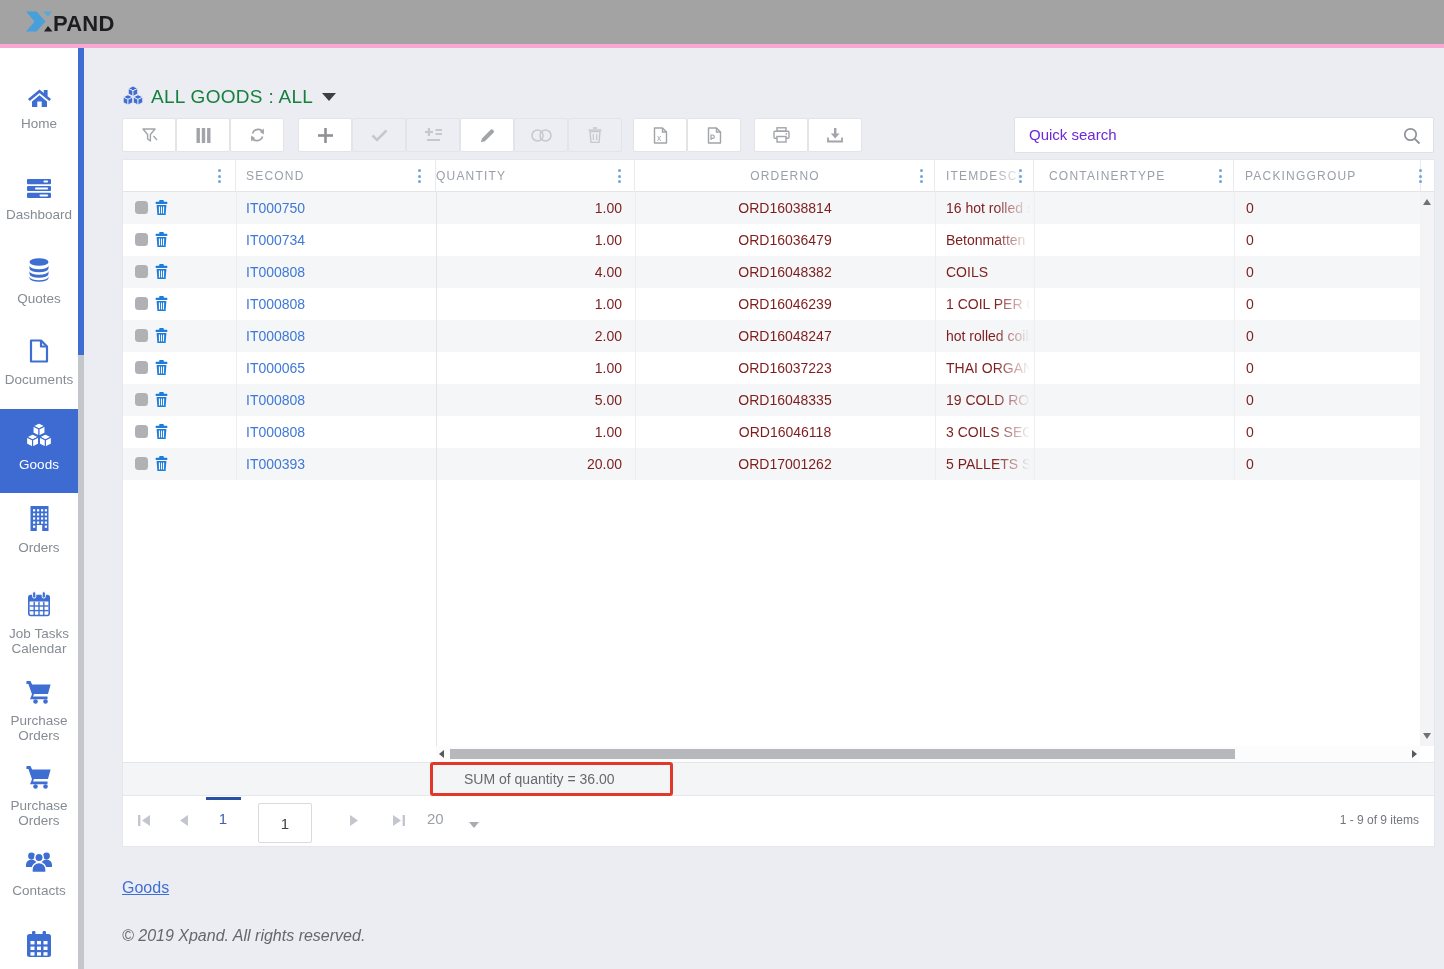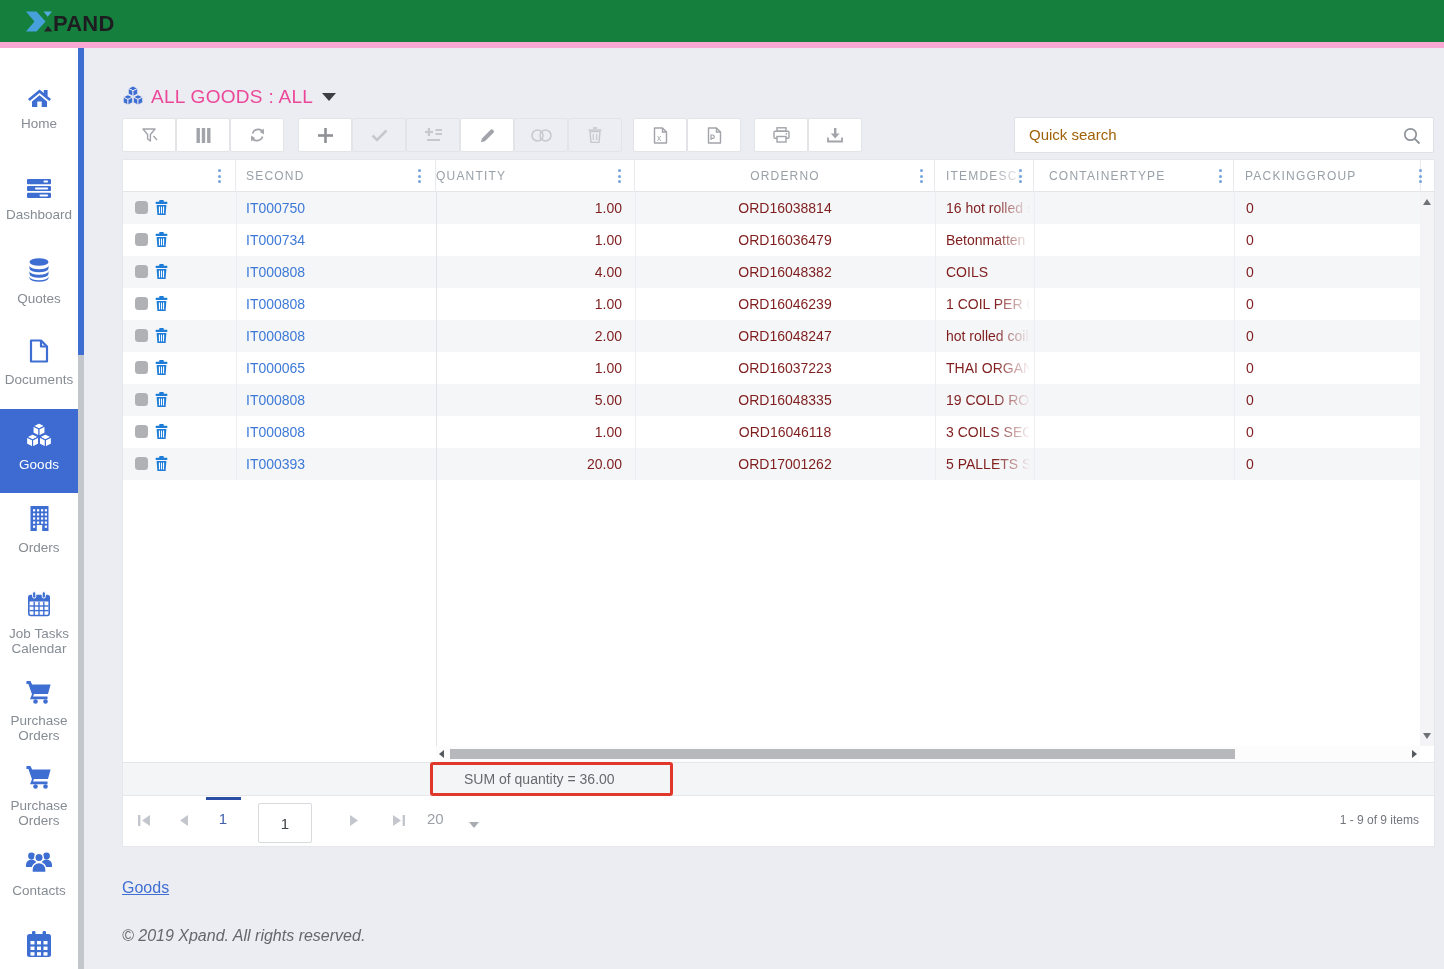--- a/index.html
+++ b/index.html
@@ -1,39 +1,39 @@
 <!DOCTYPE html>
 <html><head>
 <meta charset="utf-8">
 <style>
   * { margin:0; padding:0; box-sizing:border-box; }
   html,body { width:1444px; height:969px; overflow:hidden; background:#fff;
     font-family:"Liberation Sans", sans-serif; }
   
-  #topbar { position:absolute; left:0; top:0; width:1444px; height:48px; background:#15803d;
-    border-bottom:6px solid #f9a8d4; z-index:30; }
+  #topbar { position:absolute; left:0; top:0; width:1444px; height:48px; background:#a3a3a3;
+    border-bottom:4px solid #f9a8d4; z-index:30; }
   
   #sidebar { position:absolute; left:0; top:48px; width:78px; height:921px; background:#fff; z-index:5; }
   #sbtrack { position:absolute; left:78px; top:48px; width:6px; height:921px; background:#c3c6ca; z-index:7; }
   #sbthumb { position:absolute; left:78px; top:48px; width:6px; height:307px; background:#3e6ed2; z-index:8; }
   .sbitem { position:absolute; left:0; width:78px; text-align:center; color:#868c94; font-size:13.5px; z-index:10; }
   .sbitem svg { display:block; margin:0 auto; }
   .sblabel { margin-top:9px; line-height:15px; }
   #sbgoods { position:absolute; left:0; top:409px; width:78px; height:84px; background:#3d6bd2; z-index:6; }
   
   #main { position:absolute; left:84px; top:48px; width:1360px; height:921px; background:#ecedf3; }
-  #titletext { position:absolute; left:151px; top:86px; font-size:19px; color:#ec4899; letter-spacing:0.3px; }
+  #titletext { position:absolute; left:151px; top:86px; font-size:19px; color:#15803d; letter-spacing:0.3px; }
   
   .tbtn { position:absolute; top:118px; height:34px; width:54px; background:#fff;
     border:1px solid #e3e4e8; border-radius:2px; display:flex; align-items:center; justify-content:center; }
   .tbtn.dis { background:#eceef3; }
   
   #qsearch { position:absolute; left:1014px; top:117px; width:420px; height:36px; background:#fff;
     border:1px solid #e0e1e6; border-radius:2px; }
-  #qsearch span { position:absolute; left:14px; top:8px; font-size:15px; color:#a16207; }
+  #qsearch span { position:absolute; left:14px; top:8px; font-size:15px; color:#6d28d9; }
   
   #grid { position:absolute; left:122px; top:159px; width:1313px; height:688px; background:#fff;
     border:1px solid #e6e7eb; }
   .hcell { position:absolute; top:0; height:32px; border-right:1px solid #e9eaed; }
   .hlabel { position:absolute; top:9px; font-size:12px; letter-spacing:1.2px; color:#9aa0a8; }
   #hrow { position:absolute; left:0; top:0; width:1311px; height:32px; background:#fff;
     border-bottom:1px solid #e4e5e9; }
   .kebab { position:absolute; top:9px; width:3px; }
   .kebab i { display:block; width:3px; height:3px; border-radius:50%; background:#72a4de; margin-bottom:2.5px; }
   .row { position:absolute; left:0; width:1298px; height:32px; }

